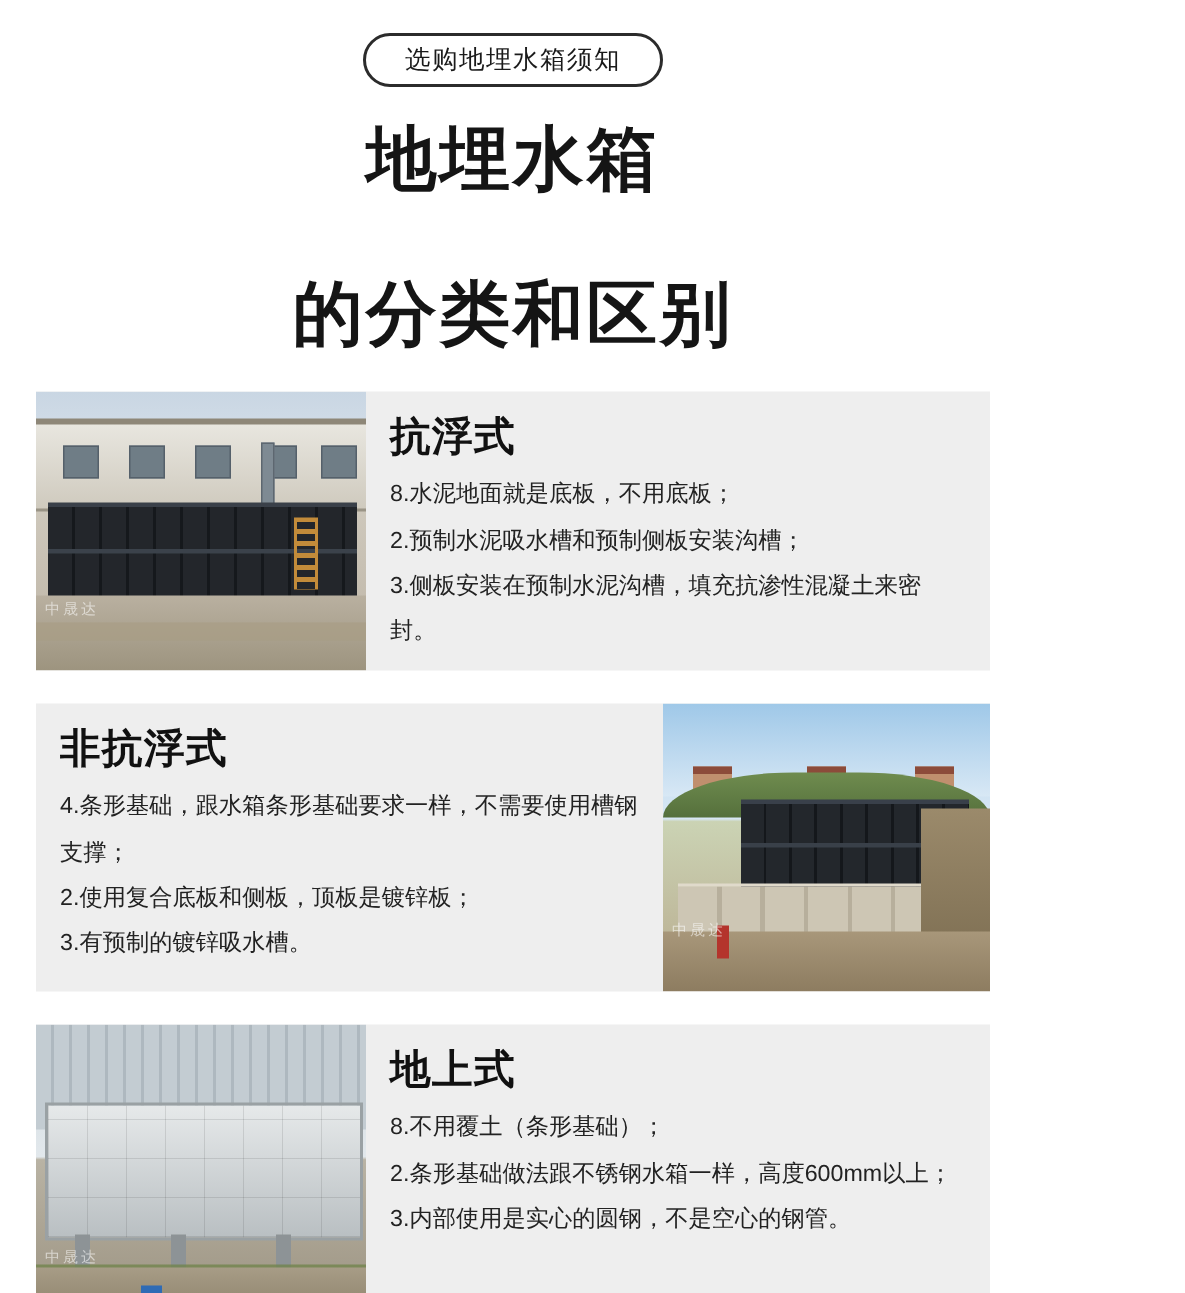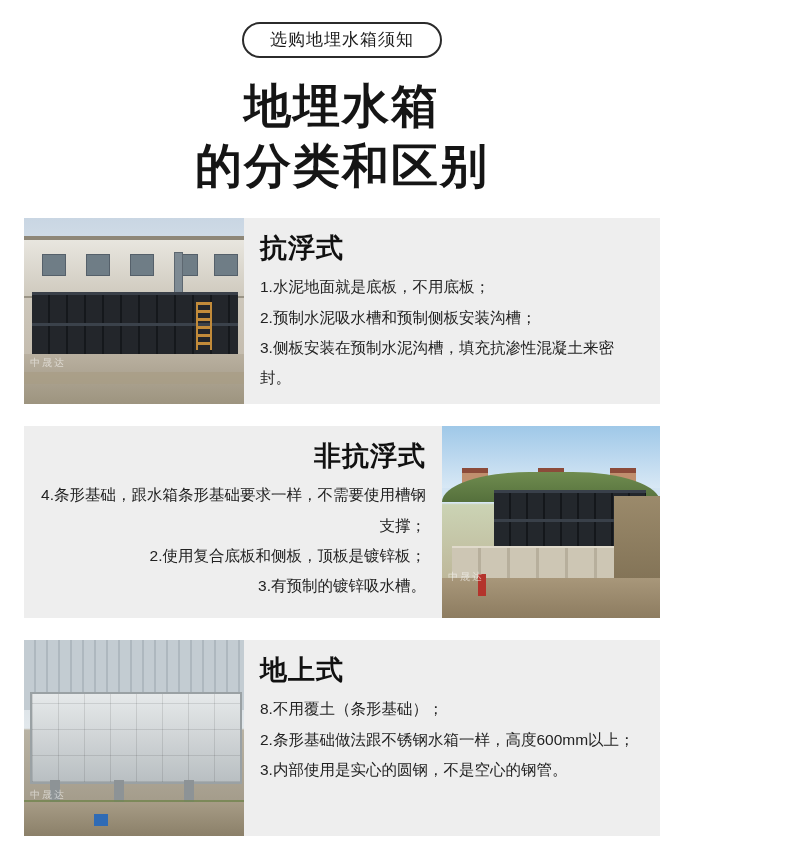--- a/index.html
+++ b/index.html
@@ -39,20 +39,21 @@
   .title {
     margin-top: 18px;
     font-size: 47px;
     font-weight: bold;
     line-height: 1.28;
     letter-spacing: 2px;
     color: #151515;
   }
   .title .line2 {
     display: block;
+    margin-top: 43px;
   }
 
   
   .cards {
     margin-top: 22px;
   }
   .card {
     position: relative;
     width: 636px;
     margin: 0 auto 22px auto;
@@ -88,21 +89,21 @@
     white-space: normal;
   }
 
   
   .card-1 { height: 186px; }
   .card-2 { height: 192px; }
   .card-3 { height: 196px; }
 
   
   .card.reverse .card-photo { order: 2; width: 218px; flex: 0 0 218px; }
-  .card.reverse .card-body { order: 1; text-align: right; }
+  .card.reverse .card-body { order: 1; }
 
   
   .photo {
     position: absolute;
     inset: 0;
   }
   
   .ph1 {
     background: linear-gradient(#c9d6e3 0%, #dfe7ee 38%, #cfc9bd 39%, #bcb3a4 100%);
   }
@@ -229,21 +230,21 @@
           <div class="tank"></div>
           <div class="ladder"></div>
           <div class="ground"></div>
           <div class="dirt"></div>
         </div>
         <div class="wm">中晟达</div>
       </div>
       <div class="card-body">
         <div class="card-title">抗浮式</div>
         <div class="card-list">
-          <div>1.水泥地面就是底板，不用底板；</div>
+          <div>8.水泥地面就是底板，不用底板；</div>
           <div>2.预制水泥吸水槽和预制侧板安装沟槽；</div>
           <div>3.侧板安装在预制水泥沟槽，填充抗渗性混凝土来密封。</div>
         </div>
       </div>
     </div>
 
     <div class="card card-2 reverse">
       <div class="card-photo">
         <div class="photo ph2">
           <div class="sky"></div>

